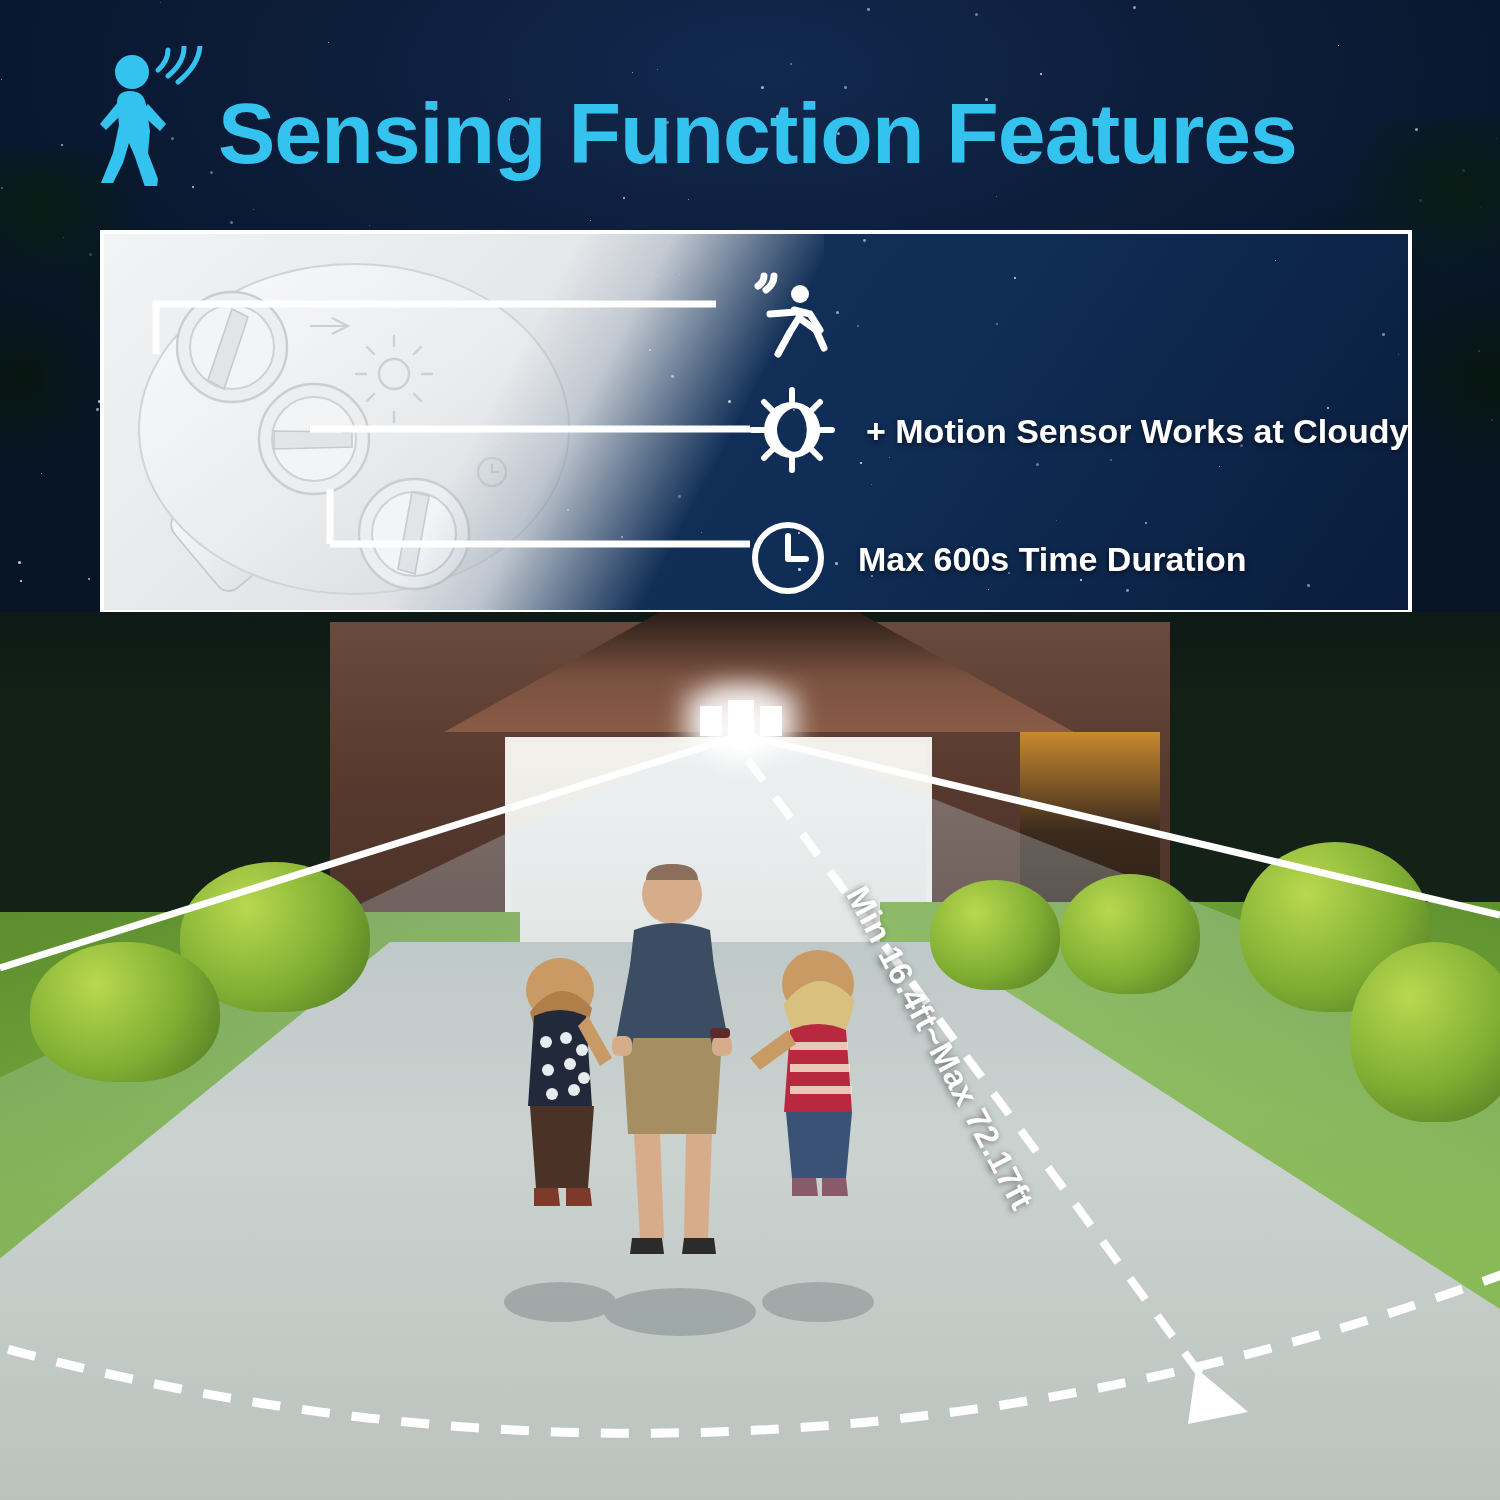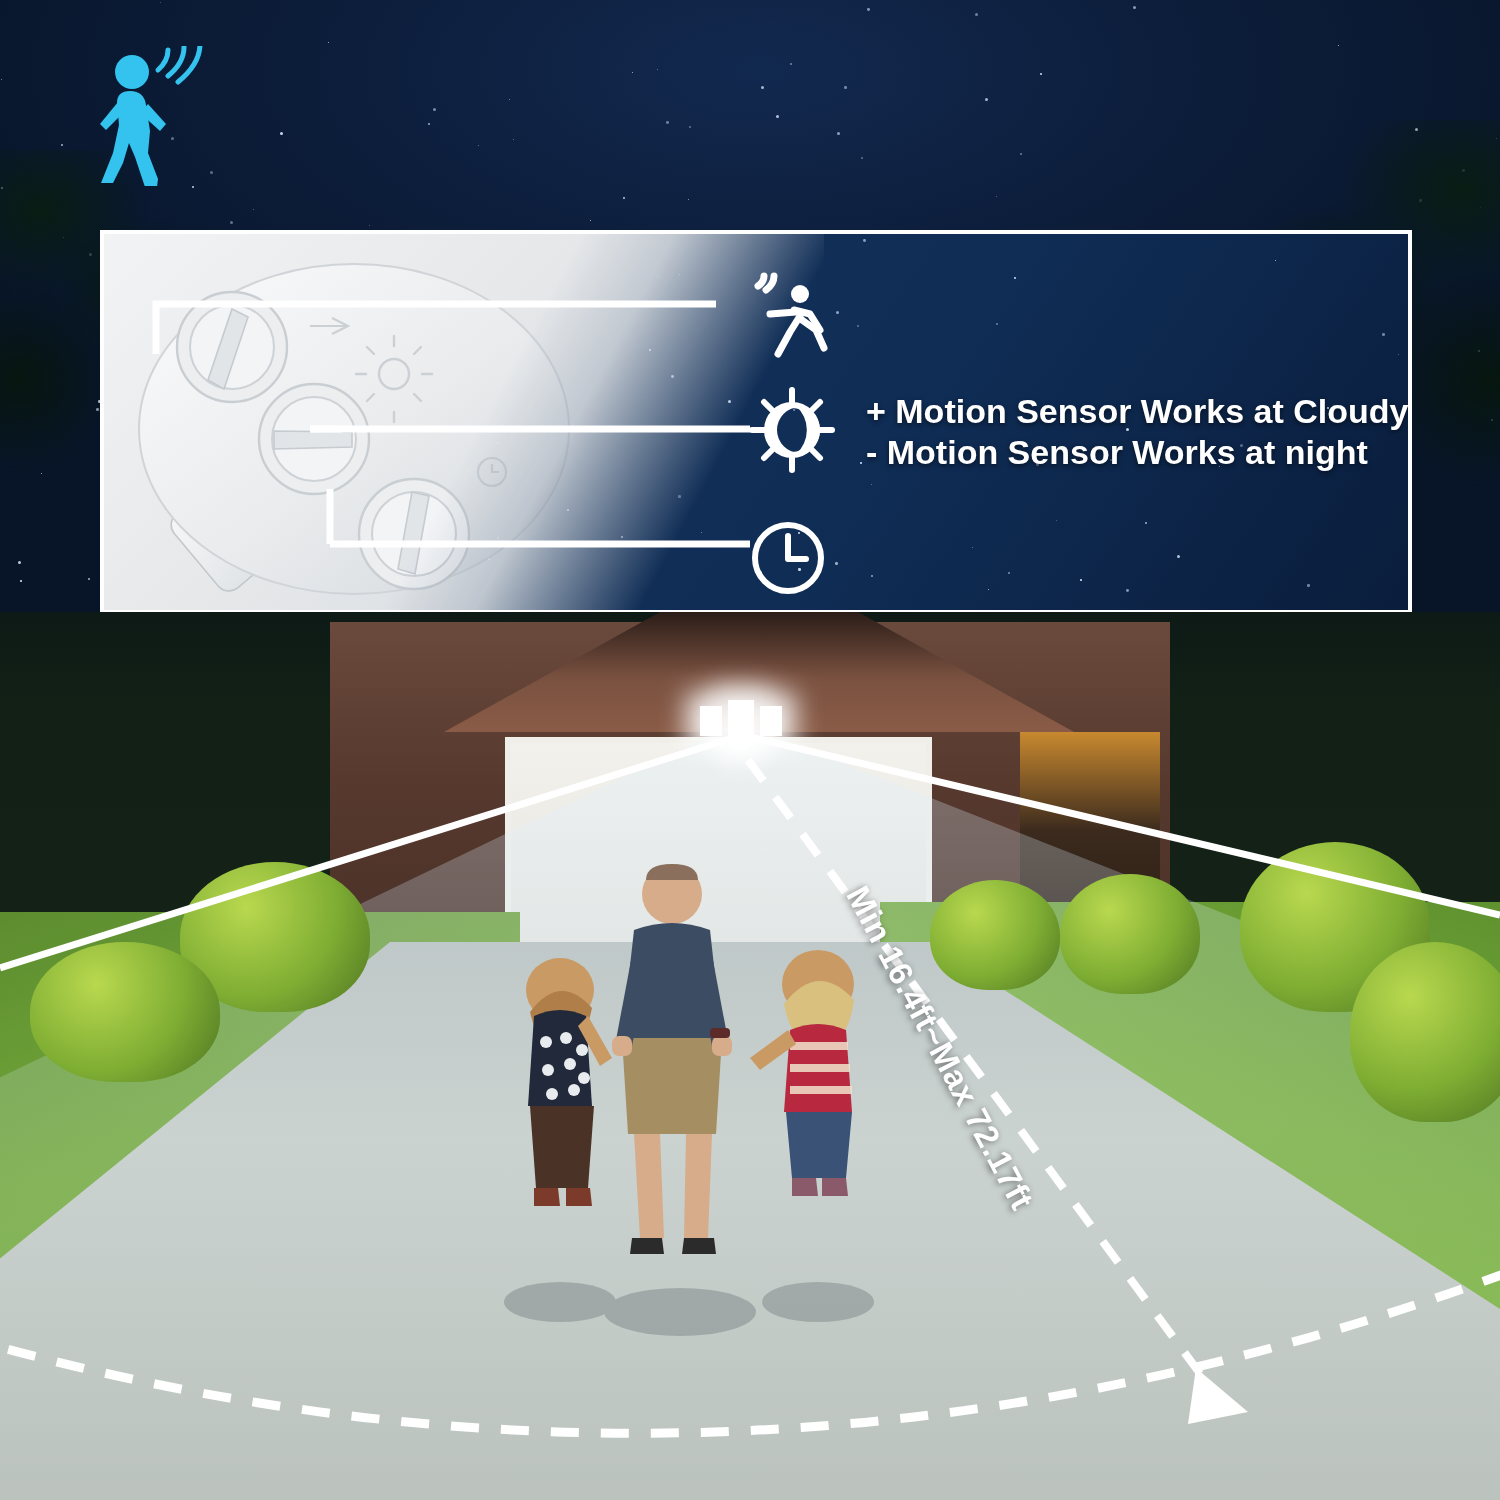--- a/index.html
+++ b/index.html
@@ -222,20 +222,21 @@
           <path d="M26 56 l-18 22 l6 6 l20 -20 z"></path>
           <path d="M56 58 l18 20 l-6 7 l-20 -18 z"></path>
         </g>
         <g fill="none" stroke="#33C3EE" stroke-width="5" stroke-linecap="round">
           <path d="M66 24 q10 -9 10 -20"></path>
           <path d="M76 30 q16 -13 16 -29"></path>
           <path d="M86 36 q22 -18 22 -38"></path>
         </g>
       </svg>
     </div>
+    <div class="title" style="color:#33C3EE;">Sensing Function Features</div>
   </div>
 
   <div class="panel">
     <div class="panel-stars" id="panelstars">
         <i class="star" style="left:393px;top:208px;width:2.4px;height:2.4px;opacity:0.94"></i>
         <i class="star" style="left:694px;top:334px;width:2.5px;height:2.5px;opacity:0.90"></i>
         <i class="star" style="left:77px;top:147px;width:3.4px;height:3.4px;opacity:0.37"></i>
         <i class="star" style="left:884px;top:355px;width:1.0px;height:1.0px;opacity:0.84"></i>
         <i class="star" style="left:84px;top:237px;width:2.7px;height:2.7px;opacity:0.65"></i>
         <i class="star" style="left:1171px;top:26px;width:1.3px;height:1.3px;opacity:0.83"></i>
@@ -409,31 +410,31 @@
               <path d="M76 20 l-9 9"></path>
               <path d="M29 67 l-9 9"></path>
           </g>
           <circle cx="48" cy="48" r="25" fill="none" stroke="#fff" stroke-width="6"></circle>
           <path d="M56 25 a25 25 0 1 0 0 46 a23 23 0 1 1 0 -46 z" fill="#fff"></path>
           <path d="M52 24 a24 24 0 0 1 0 48 a32 32 0 0 0 0 -48 z" fill="#fff"></path>
         </svg>
       </span>
       <span>
         <div class="feat-txt">+ Motion Sensor Works at Cloudy Day</div>
-        <div class="feat-txt">- Motion Sensor Works at night</div>
       </span>
     </div>
 
     <div class="feat" style="left:640px;top:280px;">
       <span>
         <svg width="88" height="88" viewBox="0 0 88 88">
           <circle cx="44" cy="44" r="33" fill="none" stroke="#fff" stroke-width="6"></circle>
           <path d="M44 22 v23 h18" fill="none" stroke="#fff" stroke-width="6" stroke-linecap="round" stroke-linejoin="round"></path>
         </svg>
       </span>
+      <span class="feat-txt">Max 600s Time Duration</span>
     </div>
   </div>
 
   <div class="scene">
     <div class="house"></div>
     <div class="roof"></div>
     <div class="garage"></div>
     <div class="door-r"></div>
     <div class="lawn-l"></div>
     <div class="lawn-r"></div>

